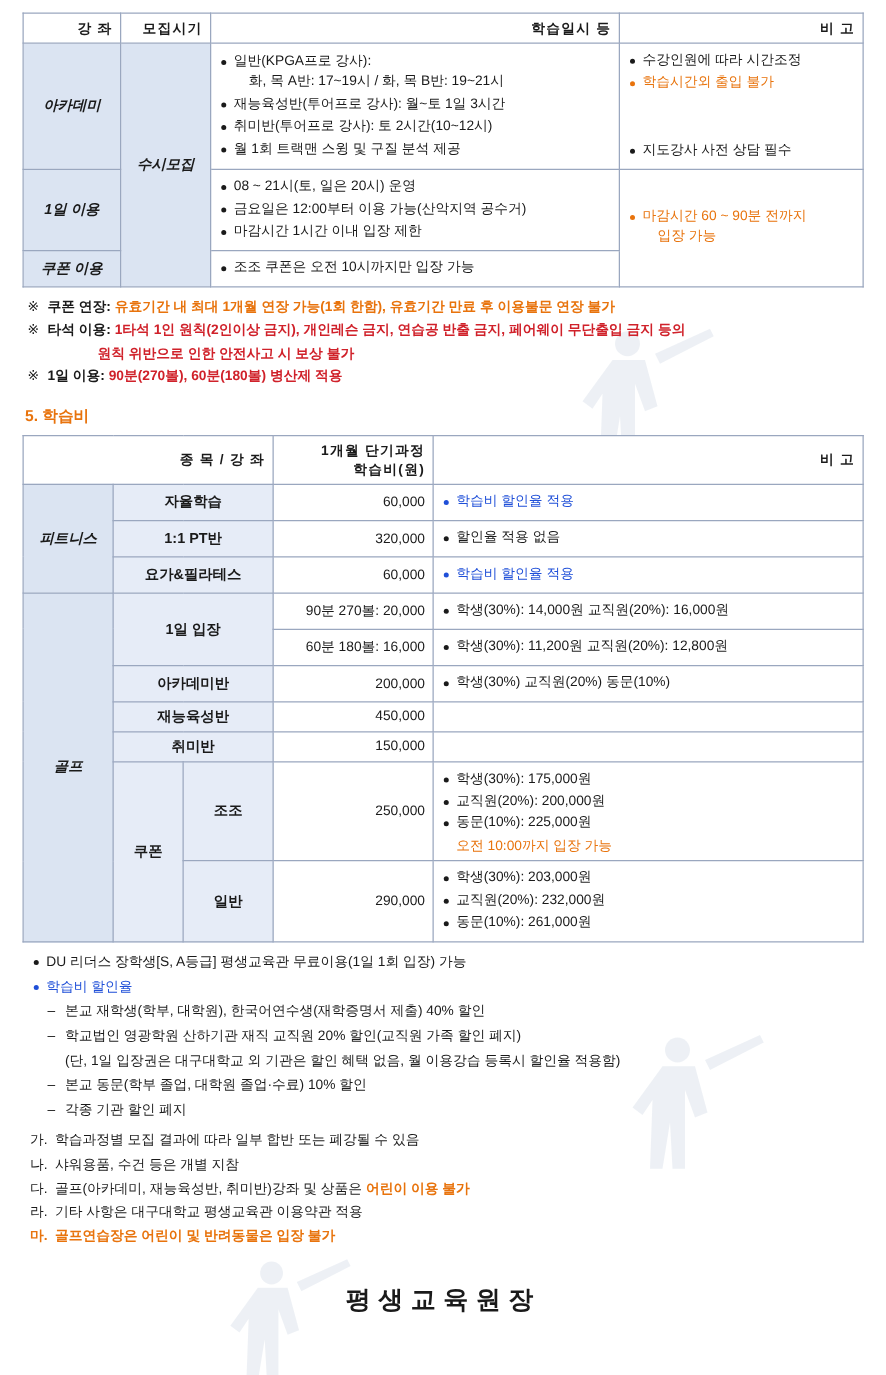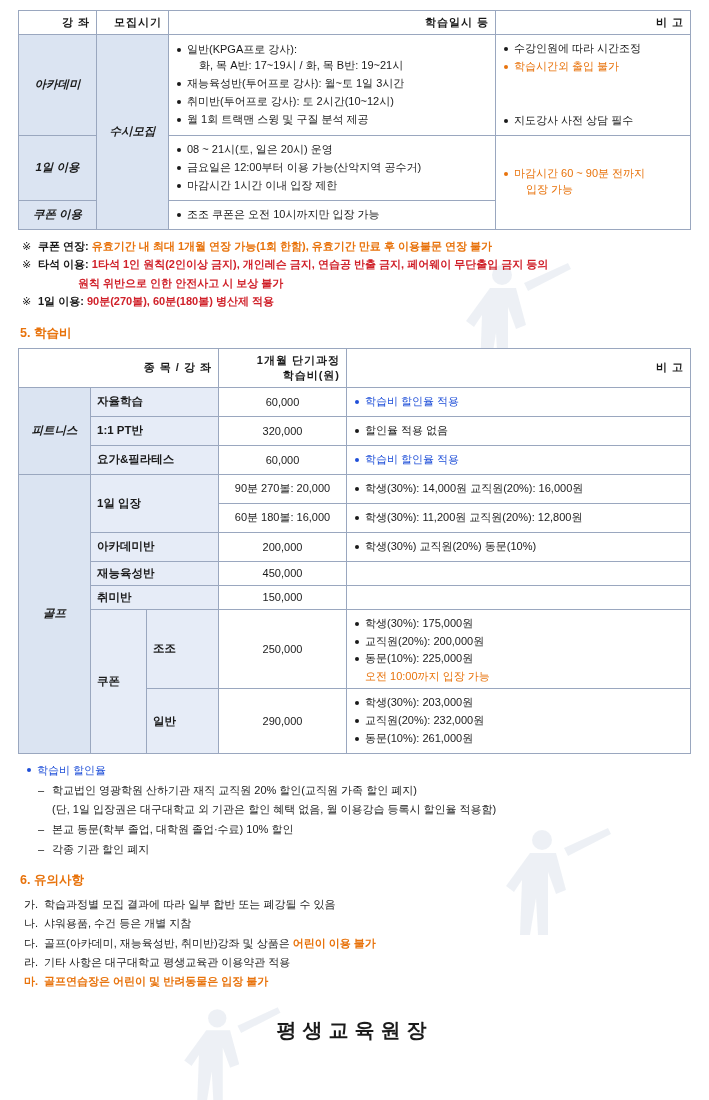--- a/index.html
+++ b/index.html
@@ -59,24 +59,25 @@
   }
   td.lbl {
     background: #dbe4f2;
     text-align: center;
     font-weight: bold;
     font-size: 11.5px;
     font-style: italic;
   }
   td.lbl2 {
     background: #e6ecf7;
+    text-align: center;
     font-weight: bold;
     font-size: 11.5px;
   }
-  td.ctr { text-align: center; }
+  td.ctr { text-align: right; }
 
   ul.bl { margin: 0; padding: 0; list-style: none; }
   ul.bl li {
     position: relative;
     padding-left: 12px;
     margin: 2px 0;
     line-height: 1.45;
   }
   ul.bl li:before {
     content: "";
@@ -368,28 +369,29 @@
             <li>학생(30%): 203,000원</li>
             <li>교직원(20%): 232,000원</li>
             <li>동문(10%): 261,000원</li>
           </ul>
         </td>
       </tr>
     </tbody>
   </table>
 
   <div class="after-list">
+    <div class="b1">DU 리더스 장학생[S, A등급] 평생교육관 무료이용(1일 1회 입장) 가능</div>
     <div class="b1 blue">학습비 할인율</div>
+    <div class="dash">본교 재학생(학부, 대학원), 한국어연수생(재학증명서 제출) 40% 할인</div>
     <div class="dash">학교법인 영광학원 산하기관 재직 교직원 20% 할인(교직원 가족 할인 폐지)</div>
     <div class="plain">(단, 1일 입장권은 대구대학교 외 기관은 할인 혜택 없음, 월 이용강습 등록시 할인율 적용함)</div>
     <div class="dash">본교 동문(학부 졸업, 대학원 졸업·수료) 10% 할인</div>
     <div class="dash">각종 기관 할인 폐지</div>
   </div>
 
-  <div class="sec-head orange">6. 유의사항</div>
 
   <div class="notice">
     <div class="row">
       <div class="mk">가.</div>
       <div class="tx">학습과정별 모집 결과에 따라 일부 합반 또는 폐강될 수 있음</div>
     </div>
     <div class="row">
       <div class="mk">나.</div>
       <div class="tx">샤워용품, 수건 등은 개별 지참</div>
     </div>

